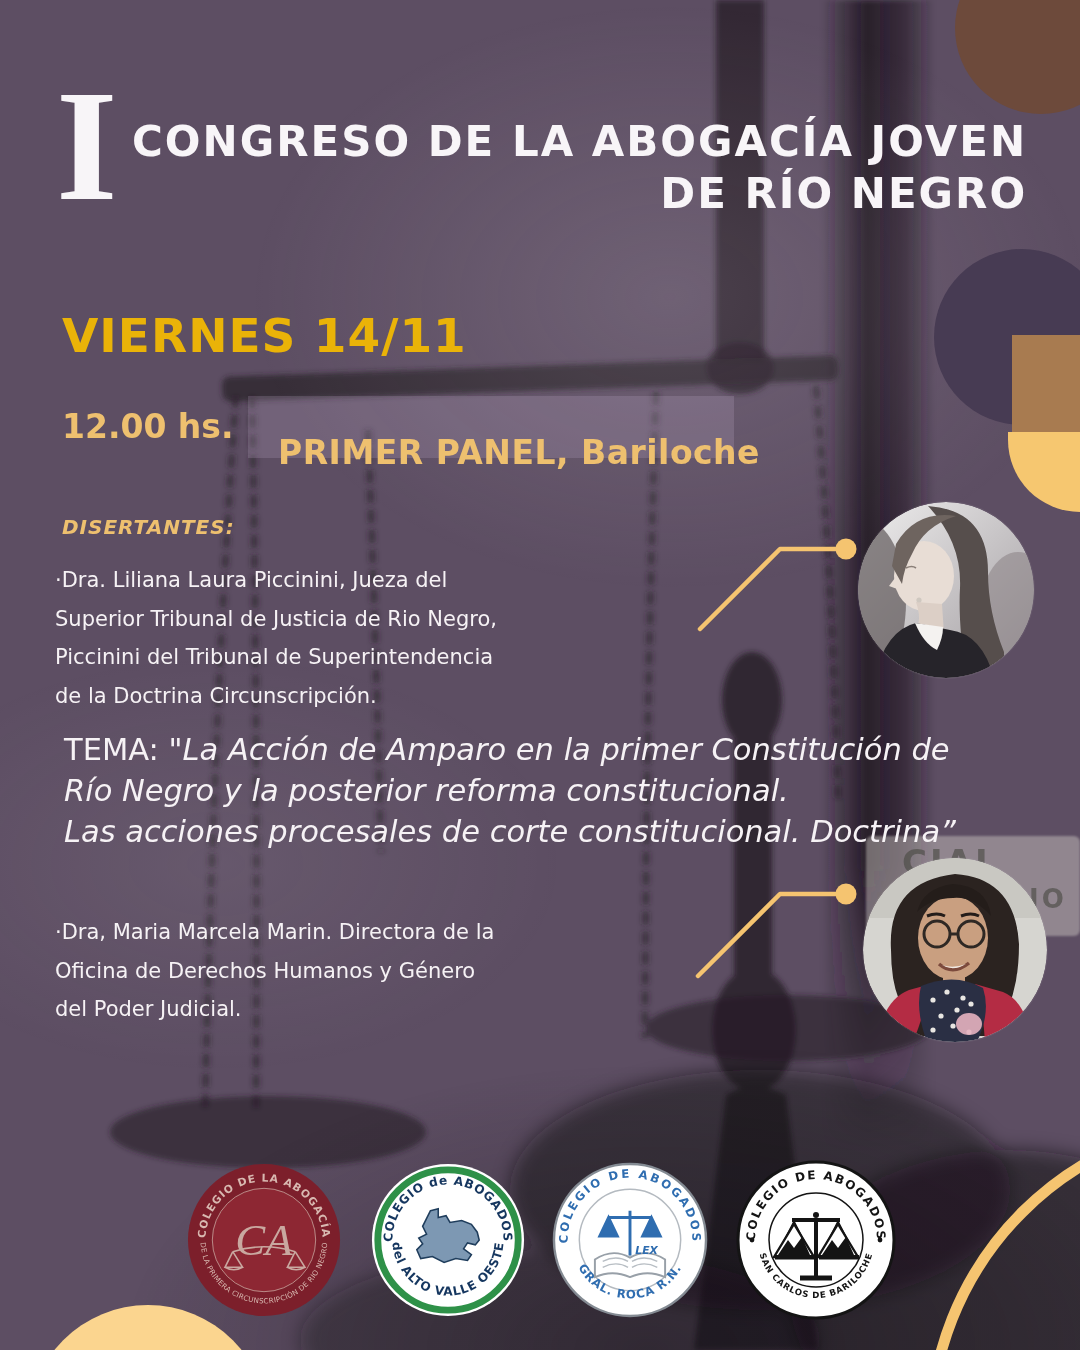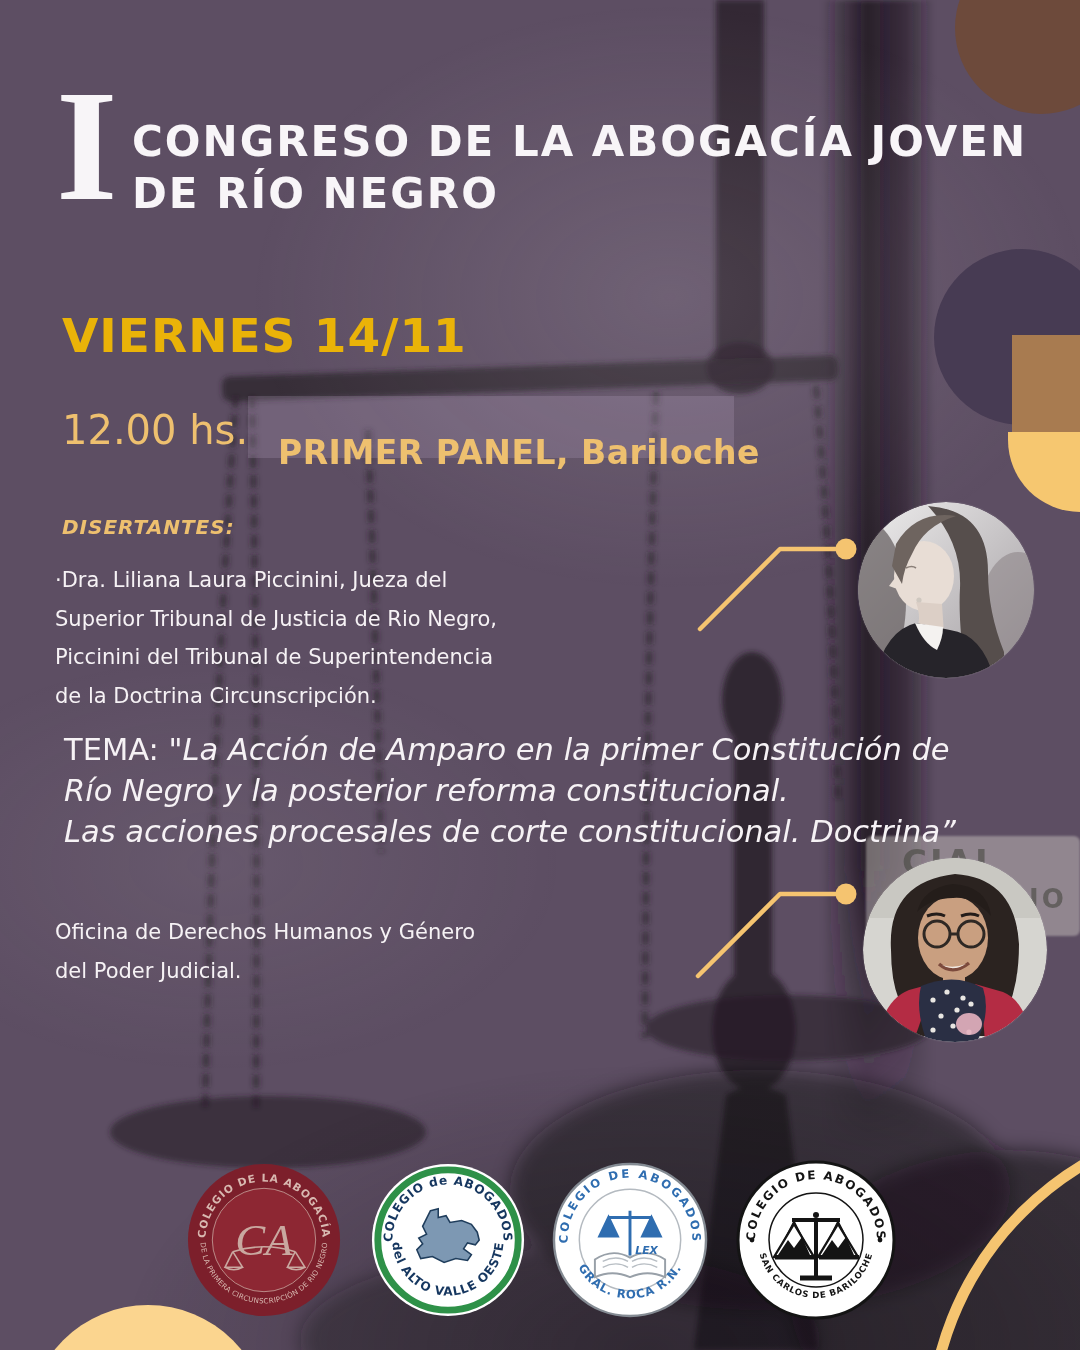--- a/index.html
+++ b/index.html
@@ -18,27 +18,27 @@
       radial-gradient(ellipse 500px 300px at 20% 64%, rgba(236,228,236,0.07), transparent 70%),
       radial-gradient(ellipse 700px 380px at 60% 100%, rgba(10,6,10,0.35), transparent 75%);
   }
   
   .numeral{
     left:56px;top:84px;color:#f8f5f8;
     font-family:"Liberation Serif","DejaVu Serif",serif;
     font-weight:700;font-size:158px;line-height:0.78;
   }
   .title{left:132px;top:116px;color:#f8f5f8;font-weight:700;}
-  .title .line{font-size:42px;line-height:52px;letter-spacing:2px;}
+  .title .line{font-size:42px;line-height:52px;letter-spacing:2px;text-align:right;}
   .date{left:62px;top:308px;color:#eab308;font-weight:700;font-size:47px;letter-spacing:1px;}
   .panel-bar{
     left:248px;top:396px;width:486px;height:62px;
     background:rgba(198,180,210,0.20);
   }
-  .time{left:62px;top:407px;color:#eec06f;font-weight:400;font-size:40px;text-align:center;}
+  .time{left:62px;top:407px;color:#eec06f;font-weight:700;font-size:33px;text-align:center;}
   .panel{left:278px;top:407px;color:#eec06f;font-weight:700;font-size:33px;letter-spacing:0.5px;margin-top:26px;}
   .disertantes{left:62px;top:515px;color:#eec06f;font-weight:700;font-style:italic;font-size:20px;letter-spacing:1px;}
   .speaker{color:#f6f2f5;font-size:21px;line-height:38.5px;font-weight:400;}
   .sp1{left:55px;top:561px;}
   .sp2{left:55px;top:913px;}
   .tema{color:#f6f2f5;font-size:30.5px;line-height:41px;font-style:italic;}
   .tema .lbl{font-style:normal;font-weight:400;}
   .tema1{left:64px;top:729px;}
   .tema2{left:64px;top:1052px;}
   
@@ -164,20 +164,21 @@
     <div>de la Doctrina Circunscripción.</div>
   </div>
 
   <div class="abs tema tema1">
     <div><span class="lbl">TEMA:</span> <span>"La Acción de Amparo en la primer Constitución de</span></div>
     <div>Río Negro y la posterior reforma constitucional.</div>
     <div>Las acciones procesales de corte constitucional. Doctrina”</div>
   </div>
 
   <div class="abs speaker sp2">
+    <div>·Dra, Maria Marcela Marin. Directora de la</div>
     <div>Oficina de Derechos Humanos y Género</div>
     <div>del Poder Judicial.</div>
   </div>
 
 
   <svg class="bglayer" width="1080" height="1350" viewBox="0 0 1080 1350">
     <g stroke="#f5c470" stroke-width="4.5" fill="none" stroke-linejoin="round" stroke-linecap="round">
       <path d="M700 629 L780 549 L845 549"></path>
       <path d="M698 976 L780 894 L845 894"></path>
     </g>

